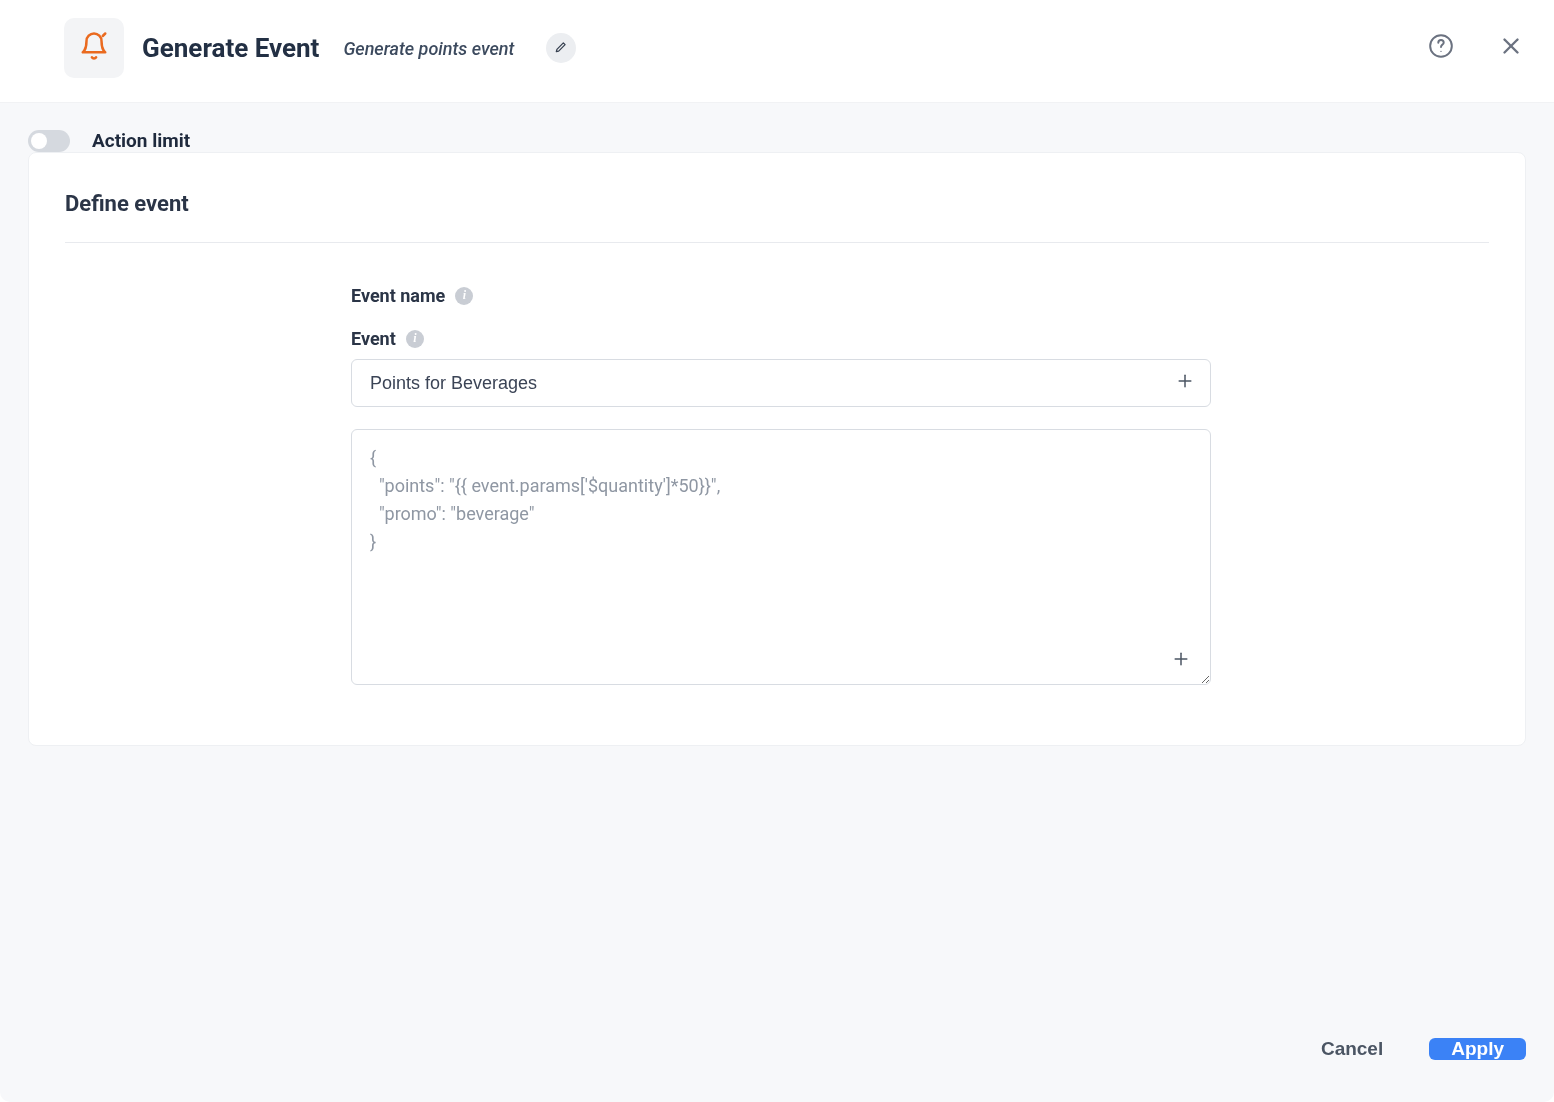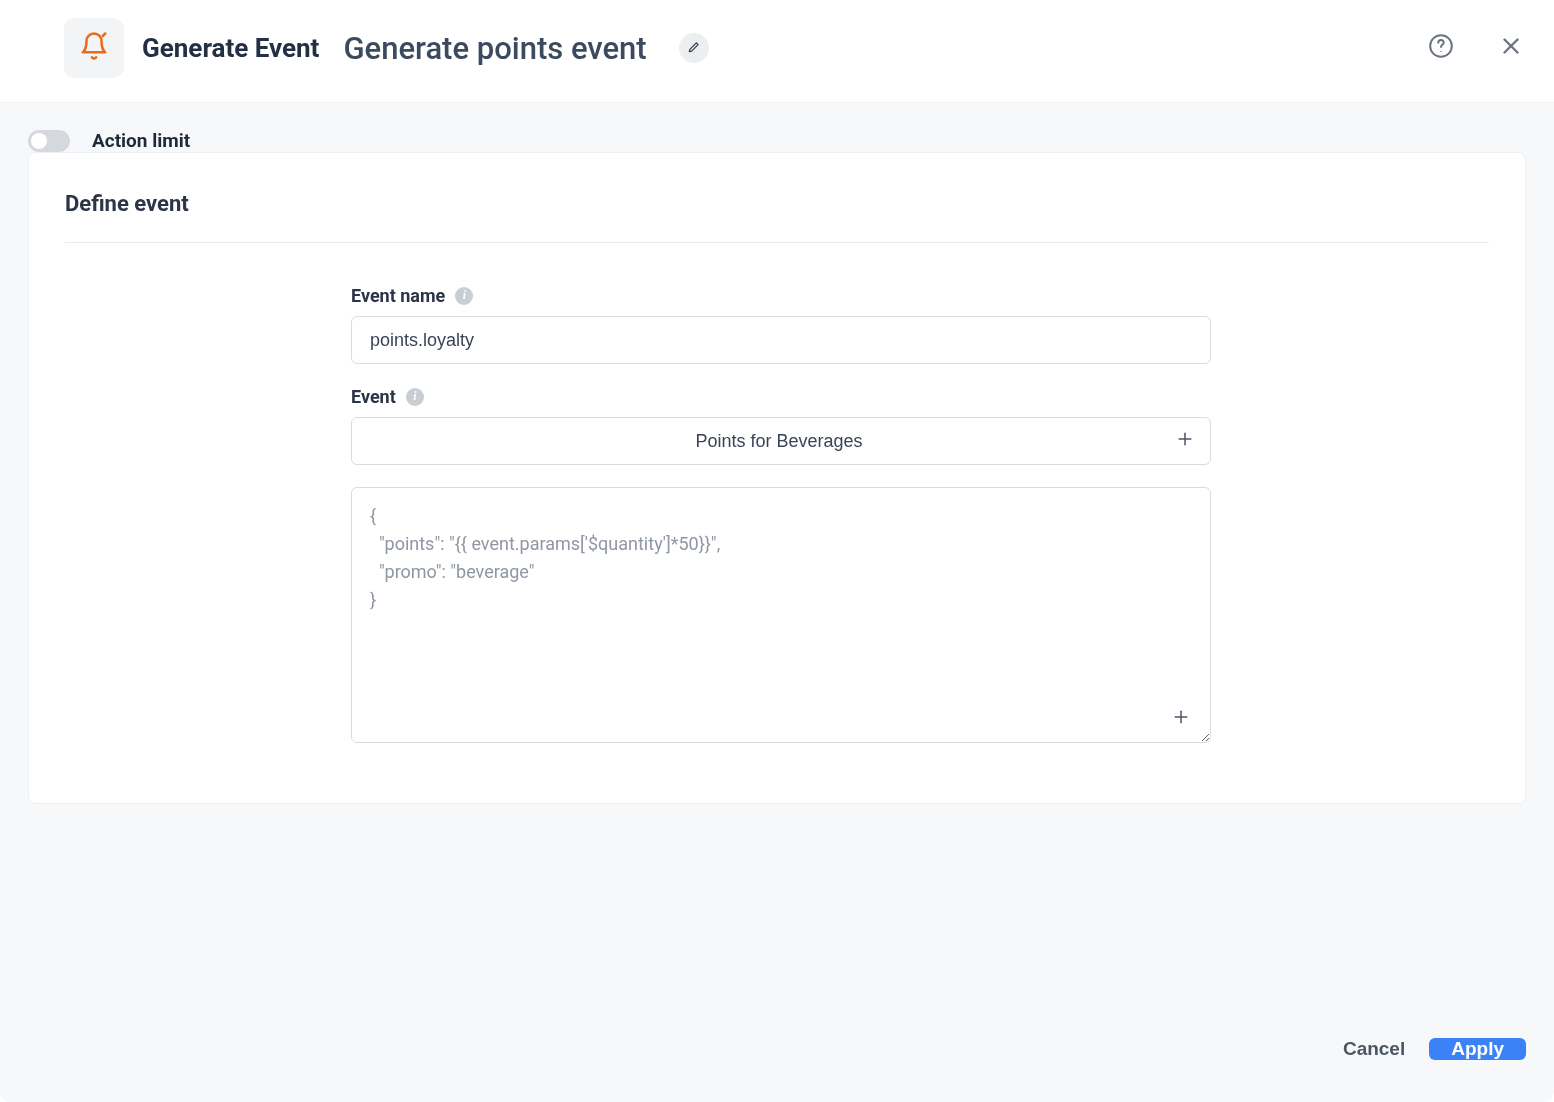--- a/index.html
+++ b/index.html
@@ -44,23 +44,24 @@
     justify-content: center;
   }
   .icon-tile svg { width: 30px; height: 30px; }
   .header-title {
     font-size: 26px;
     font-weight: 700;
     color: #233044;
     margin-right: 6px;
   }
   .header-subtitle {
-    font-size: 31px;
+    font-size: 18px;
     font-weight: 500;
     color: #3c4a5e;
+    font-style: italic;
   }
   .edit-chip {
     width: 30px; height: 30px;
     border-radius: 50%;
     background: #eceef1;
     display: inline-flex;
     align-items: center;
     justify-content: center;
     margin-left: 14px;
     cursor: pointer;
@@ -161,21 +162,21 @@
     font-size: 18px;
     color: #3b4456;
     outline: none;
     background: #ffffff;
   }
   .input-with-action {
     position: relative;
     display: flex;
     align-items: center;
   }
-  .input-with-action .text-input { width: 100%; padding-right: 22px; text-align: center; }
+  .input-with-action .text-input { width: 100%; padding-right: 22px; }
   .plus-btn {
     position: absolute;
     right: 14px;
     width: 24px; height: 24px;
     display: inline-flex;
     align-items: center;
     justify-content: center;
     cursor: pointer;
     color: #4b5563;
   }
@@ -209,21 +210,21 @@
     cursor: pointer;
     color: #4b5563;
     background: #ffffff;
   }
   .textarea-plus svg { width: 20px; height: 20px; }
   
   .footer {
     display: flex;
     justify-content: flex-end;
     align-items: center;
-    gap: 18px;
+    gap: 40px;
     padding: 36px 28px 32px 28px;
     background: #f7f8fa;
   }
   .btn-cancel {
     font-size: 19px;
     font-weight: 600;
     color: #4b5563;
     background: transparent;
     border: none;
     cursor: pointer;
@@ -294,21 +295,20 @@
       <div class="card">
         <div class="section-title">Define event</div>
 
         <div class="form">
 
           <div class="field-group">
             <div class="field-label-row">
               <span class="field-label">Event name</span>
               <span class="info-dot">i</span>
             </div>
-            <input class="text-input" type="text" value="points.loyalty" style="">
           </div>
 
           <div class="field-group">
             <div class="field-label-row">
               <span class="field-label">Event</span>
               <span class="info-dot">i</span>
             </div>
             <div class="input-with-action">
               <input class="text-input" type="text" value="Points for Beverages" style="">
               <span class="plus-btn">

